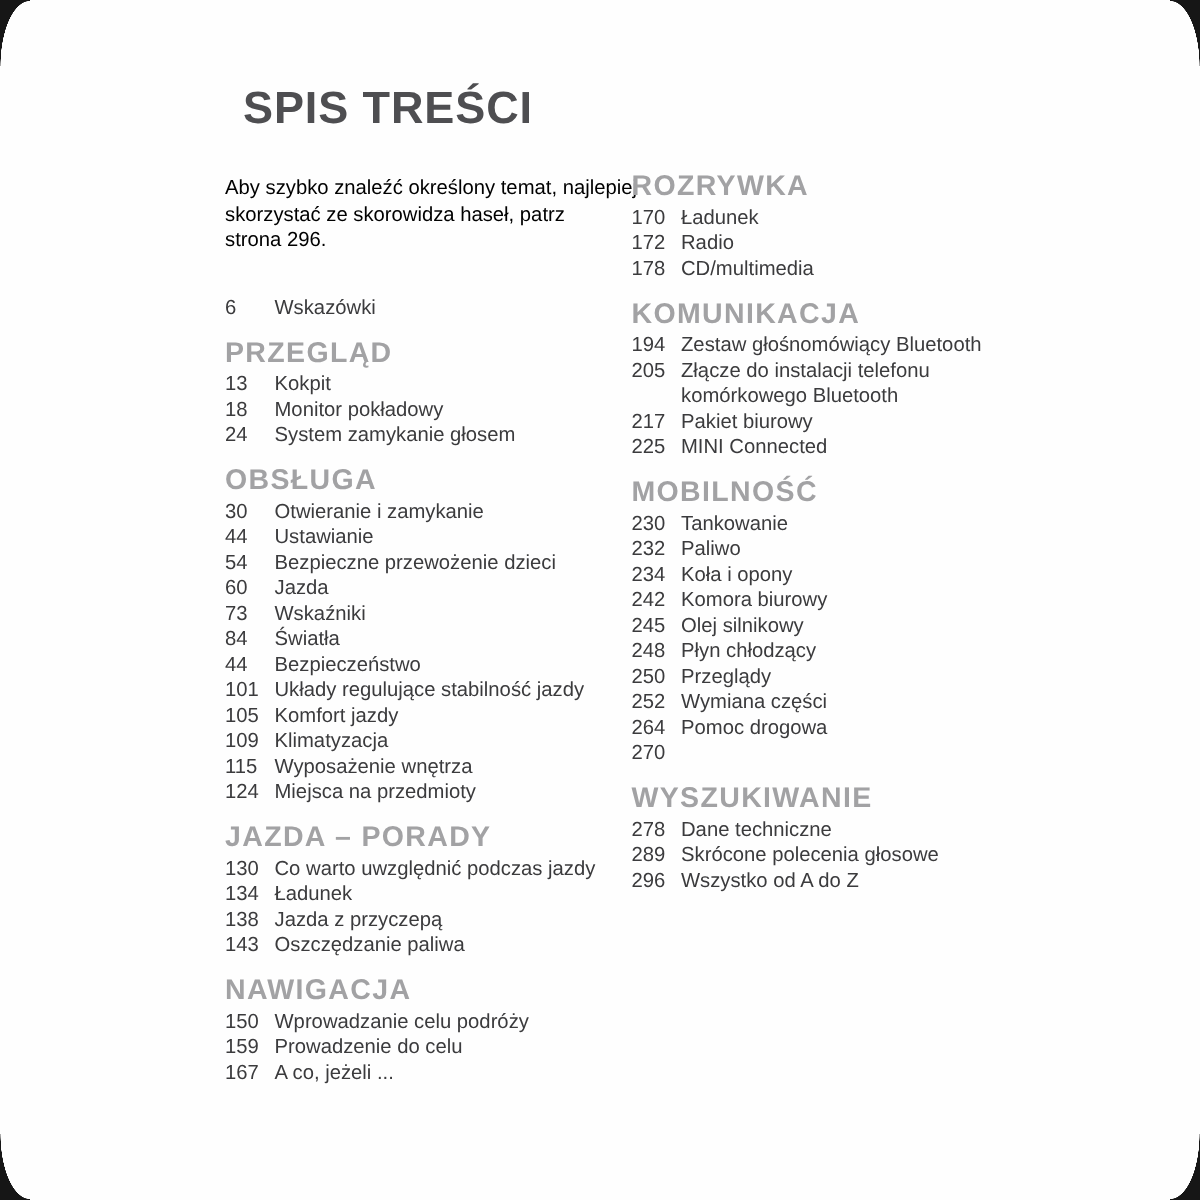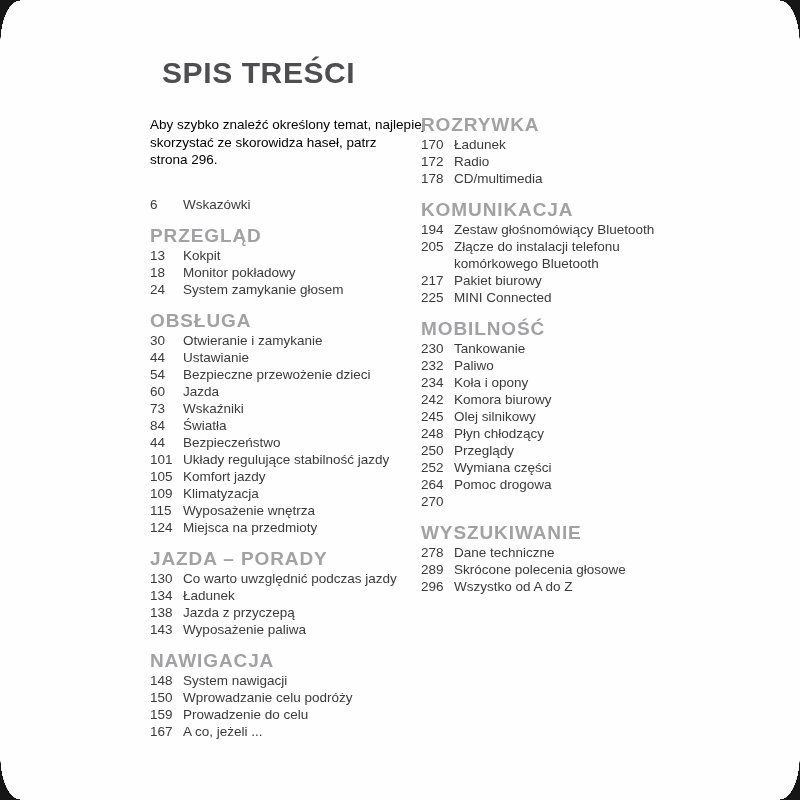--- a/index.html
+++ b/index.html
@@ -143,29 +143,25 @@
           <div class="entry">
             <span class="num">134</span>
             <span class="lab">Ładunek</span>
           </div>
           <div class="entry">
             <span class="num">138</span>
             <span class="lab">Jazda z przyczepą</span>
           </div>
           <div class="entry">
             <span class="num">143</span>
-            <span class="lab">Wyposażenie paliwa</span>
+            <span class="lab">Oszczędzanie paliwa</span>
           </div>
         </section>
         <section class="toc-section">
           <h2 class="sec-heading">NAWIGACJA</h2>
-          <div class="entry">
-            <span class="num">148</span>
-            <span class="lab">System nawigacji</span>
-          </div>
           <div class="entry">
             <span class="num">150</span>
             <span class="lab">Wprowadzanie celu podróży</span>
           </div>
           <div class="entry">
             <span class="num">159</span>
             <span class="lab">Prowadzenie do celu</span>
           </div>
           <div class="entry">
             <span class="num">167</span>

